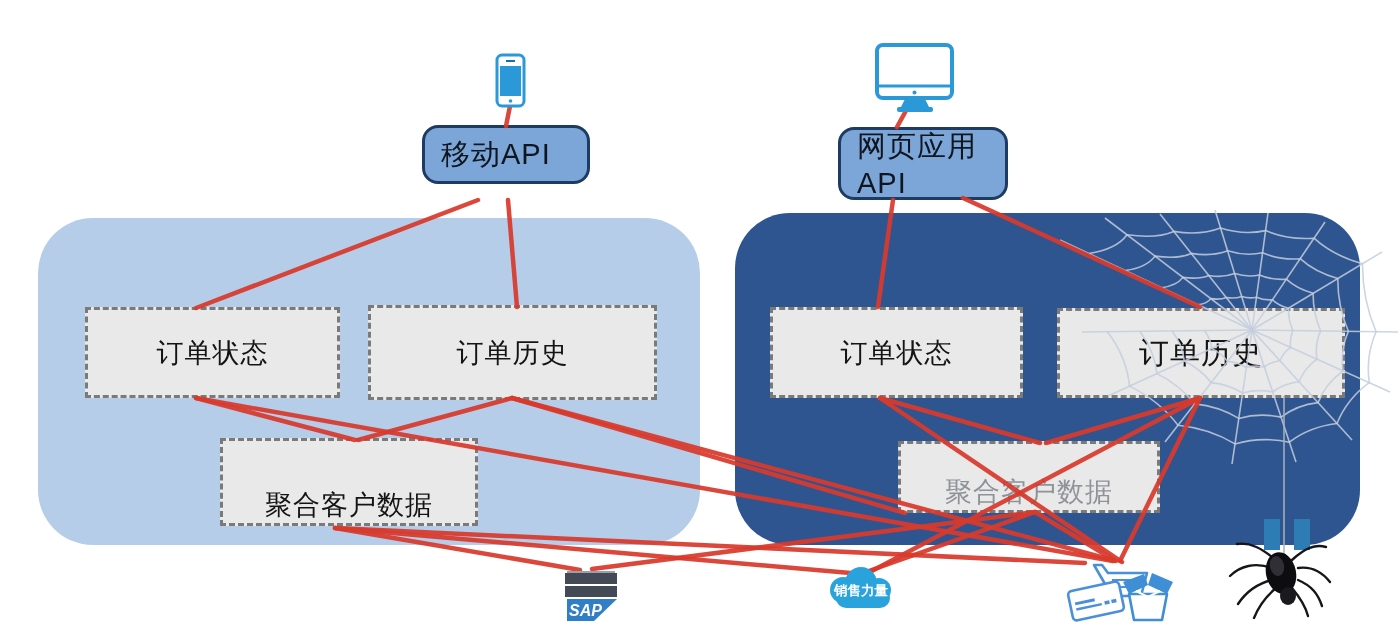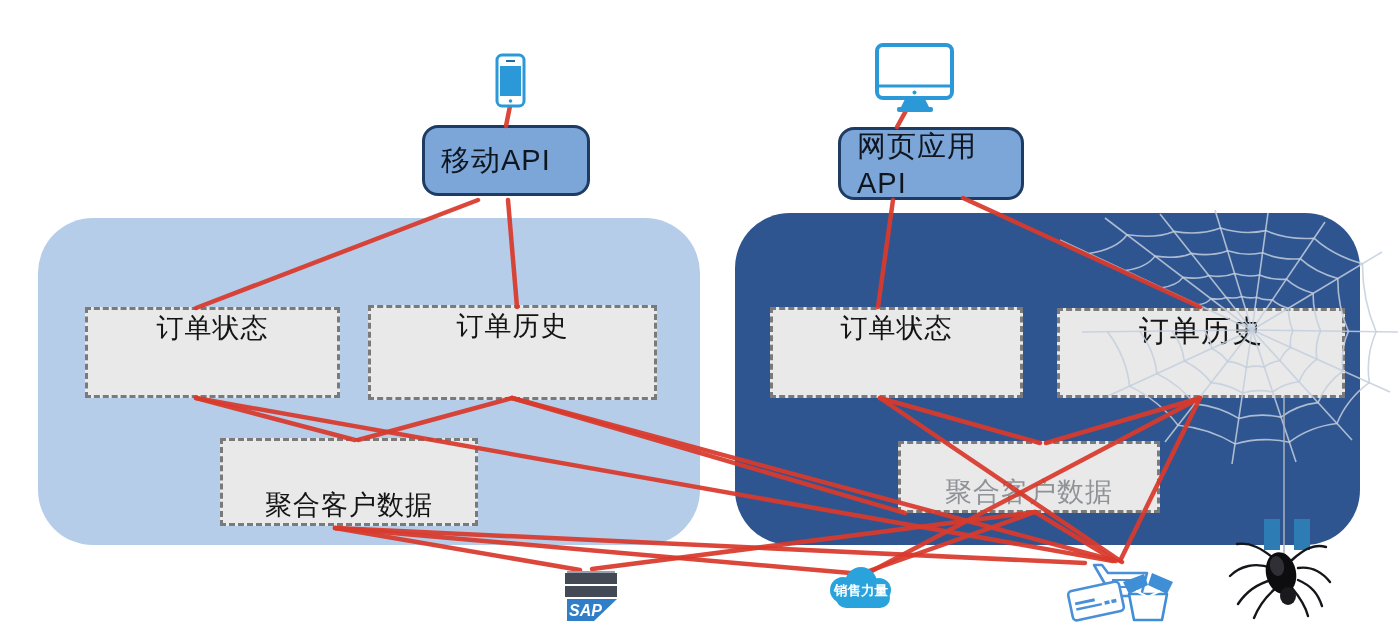--- a/index.html
+++ b/index.html
@@ -5,21 +5,21 @@
   html,body{margin:0;padding:0;background:#ffffff;}
   #stage{
     position:relative;width:1400px;height:636px;background:#ffffff;overflow:hidden;
     font-family:"Liberation Sans","DejaVu Sans",sans-serif;
   }
   .container{position:absolute;border-radius:55px;}
   .container.light{background:#b5cde9;}
   .container.dark{background:#2f5590;}
   .dashed-box{
     position:absolute;background:#e9e9e9;border:3px dashed #7a7a7a;
-    display:flex;justify-content:center;
+    display:flex;align-items:center;justify-content:center;
     box-sizing:border-box;color:#141414;
   }
   .dashed-box .lbl{font-size:27px;letter-spacing:1px;}
   .agg{align-items:flex-end;}
   .agg .lbl{margin-top:14px;}
   .agg-right .lbl{margin-top:8px;color:#8f9398;}
   .history-right .lbl{font-size:30px;}
   .api-box{
     position:absolute;background:#7ca6d8;border:3px solid #1e3c63;border-radius:16px;
     display:flex;align-items:center;box-sizing:border-box;color:#10161f;
@@ -51,24 +51,24 @@
   <div class="dashed-box" style="left:770px;top:307px;width:253px;height:91px;">
     <span class="lbl">订单状态</span>
   </div>
   <div class="dashed-box history-right" style="left:1057px;top:308px;width:288px;height:90px;">
     <span class="lbl">订单历史</span>
   </div>
   <div class="dashed-box agg agg-right" style="left:898px;top:441px;width:262px;height:72px;justify-content:center;">
     <span class="lbl">聚合客户数据</span>
   </div>
 
-  <div class="api-box" style="left:422px;top:125px;width:168px;height:71px;">
+  <div class="api-box" style="left:422px;top:125px;width:168px;height:59px;">
     <span class="lbl">移动API</span>
   </div>
-  <div class="api-box" style="left:838px;top:127px;width:186px;height:73px;">
+  <div class="api-box" style="left:838px;top:127px;width:170px;height:73px;">
     <span class="lbl">网页应用API</span>
   </div>
 
   <svg id="overlay" width="1400" height="636" viewBox="0 0 1400 636">
 
     <g id="spider-web">
         <path d="M1252,330 L1060,240" class="web-line"></path>
         <path d="M1252,330 L1105,218" class="web-line"></path>
         <path d="M1252,330 L1160,214" class="web-line"></path>
         <path d="M1252,330 L1215,210" class="web-line"></path>

